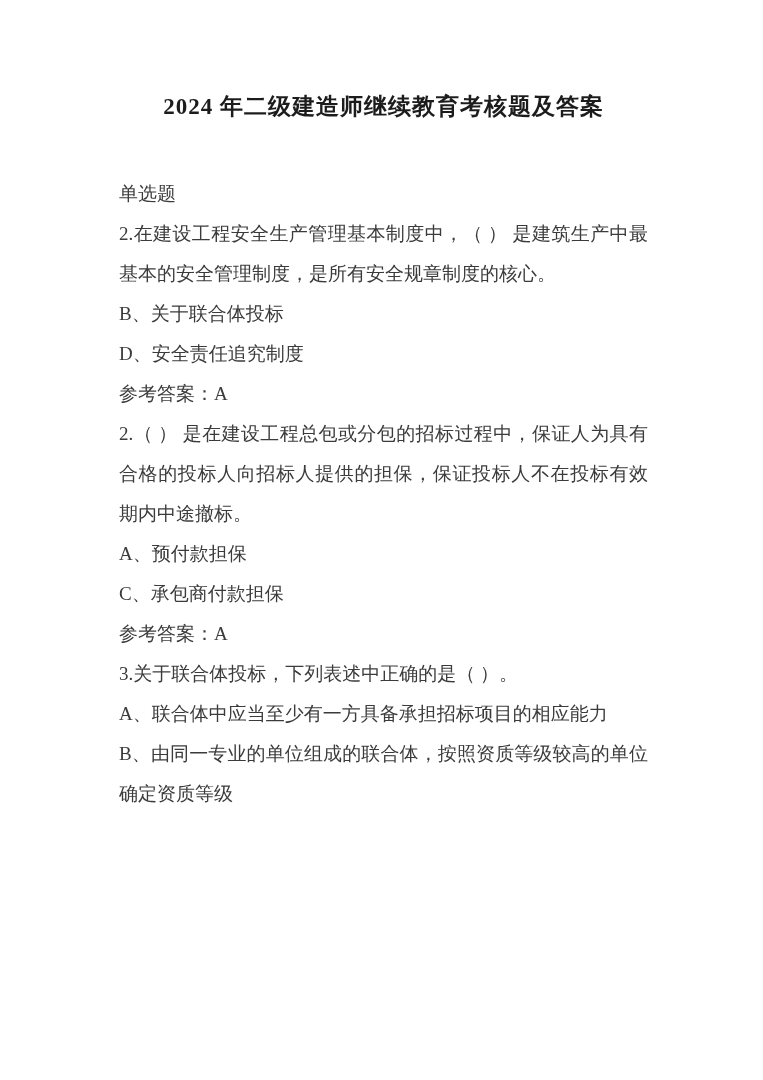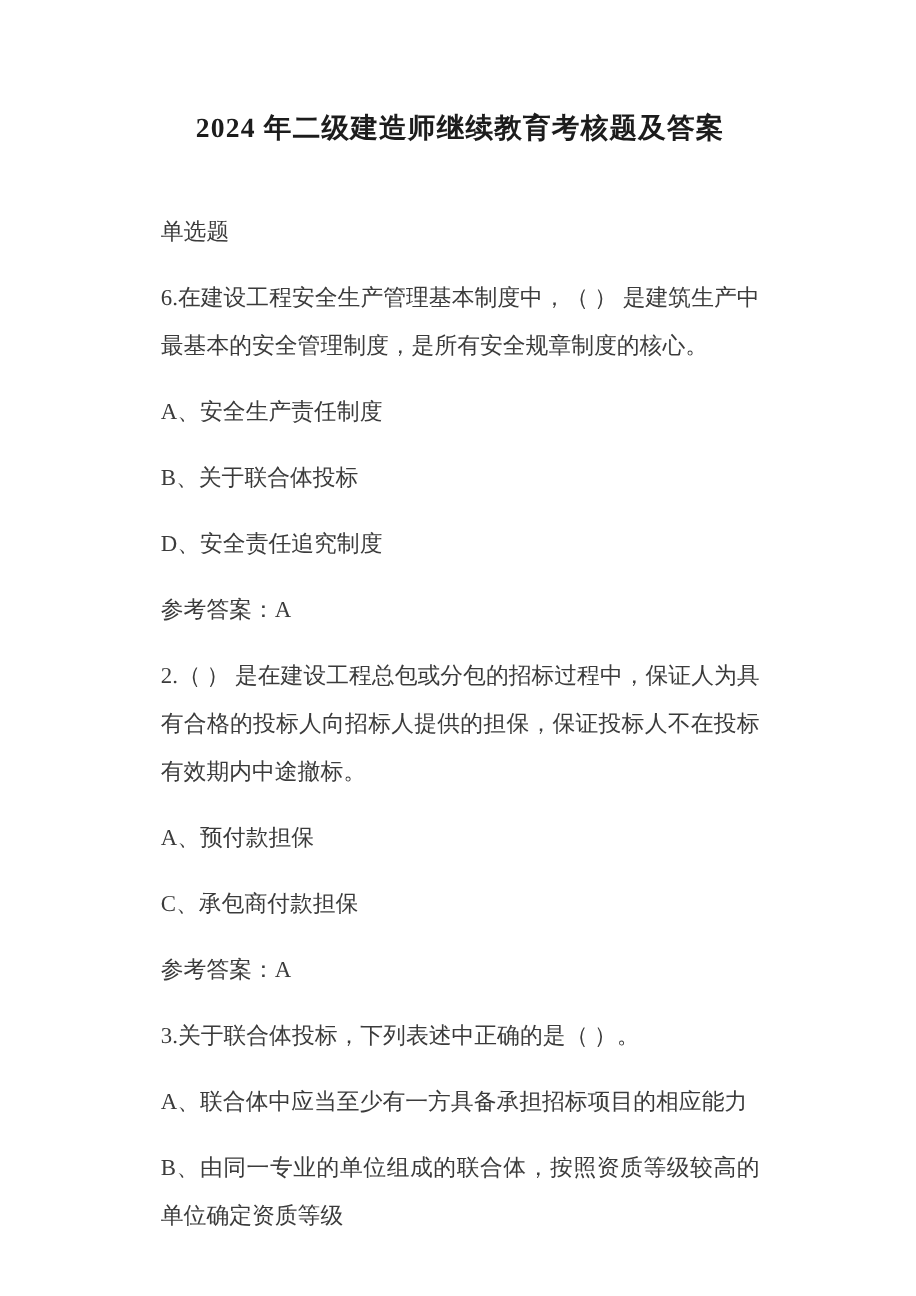--- a/index.html
+++ b/index.html
@@ -29,39 +29,38 @@
     color: #1c1c1c;
     letter-spacing: 1px;
     white-space: nowrap;
   }
   .content {
     margin-top: 52px;
     width: 529px;
     color: #3b3b3b;
   }
   .content p {
-    margin: 15px;
+    margin: 0;
     font-size: 19px;
     line-height: 40px;
     text-align: justify;
     text-justify: inter-character;
     word-break: break-all;
   }
 </style>
 </head>
 <body>
 
 <div class="page">
   <h1 class="doc-title">2024 年二级建造师继续教育考核题及答案</h1>
 
   <div class="content">
     <p>单选题</p>
 
-    <p>6.在建设工程安全生产管理基本制度中，（ ） 是建筑生产中最基本的安全管理制度，是所有安全规章制度的核心。</p>
-    <p>A、安全生产责任制度</p>
+    <p>2.在建设工程安全生产管理基本制度中，（ ） 是建筑生产中最基本的安全管理制度，是所有安全规章制度的核心。</p>
     <p>B、关于联合体投标</p>
     <p>D、安全责任追究制度</p>
     <p>参考答案：A</p>
 
     <p>2.（ ） 是在建设工程总包或分包的招标过程中，保证人为具有合格的投标人向招标人提供的担保，保证投标人不在投标有效期内中途撤标。</p>
     <p>A、预付款担保</p>
     <p>C、承包商付款担保</p>
     <p>参考答案：A</p>
 
     <p>3.关于联合体投标，下列表述中正确的是（ ）。</p>

